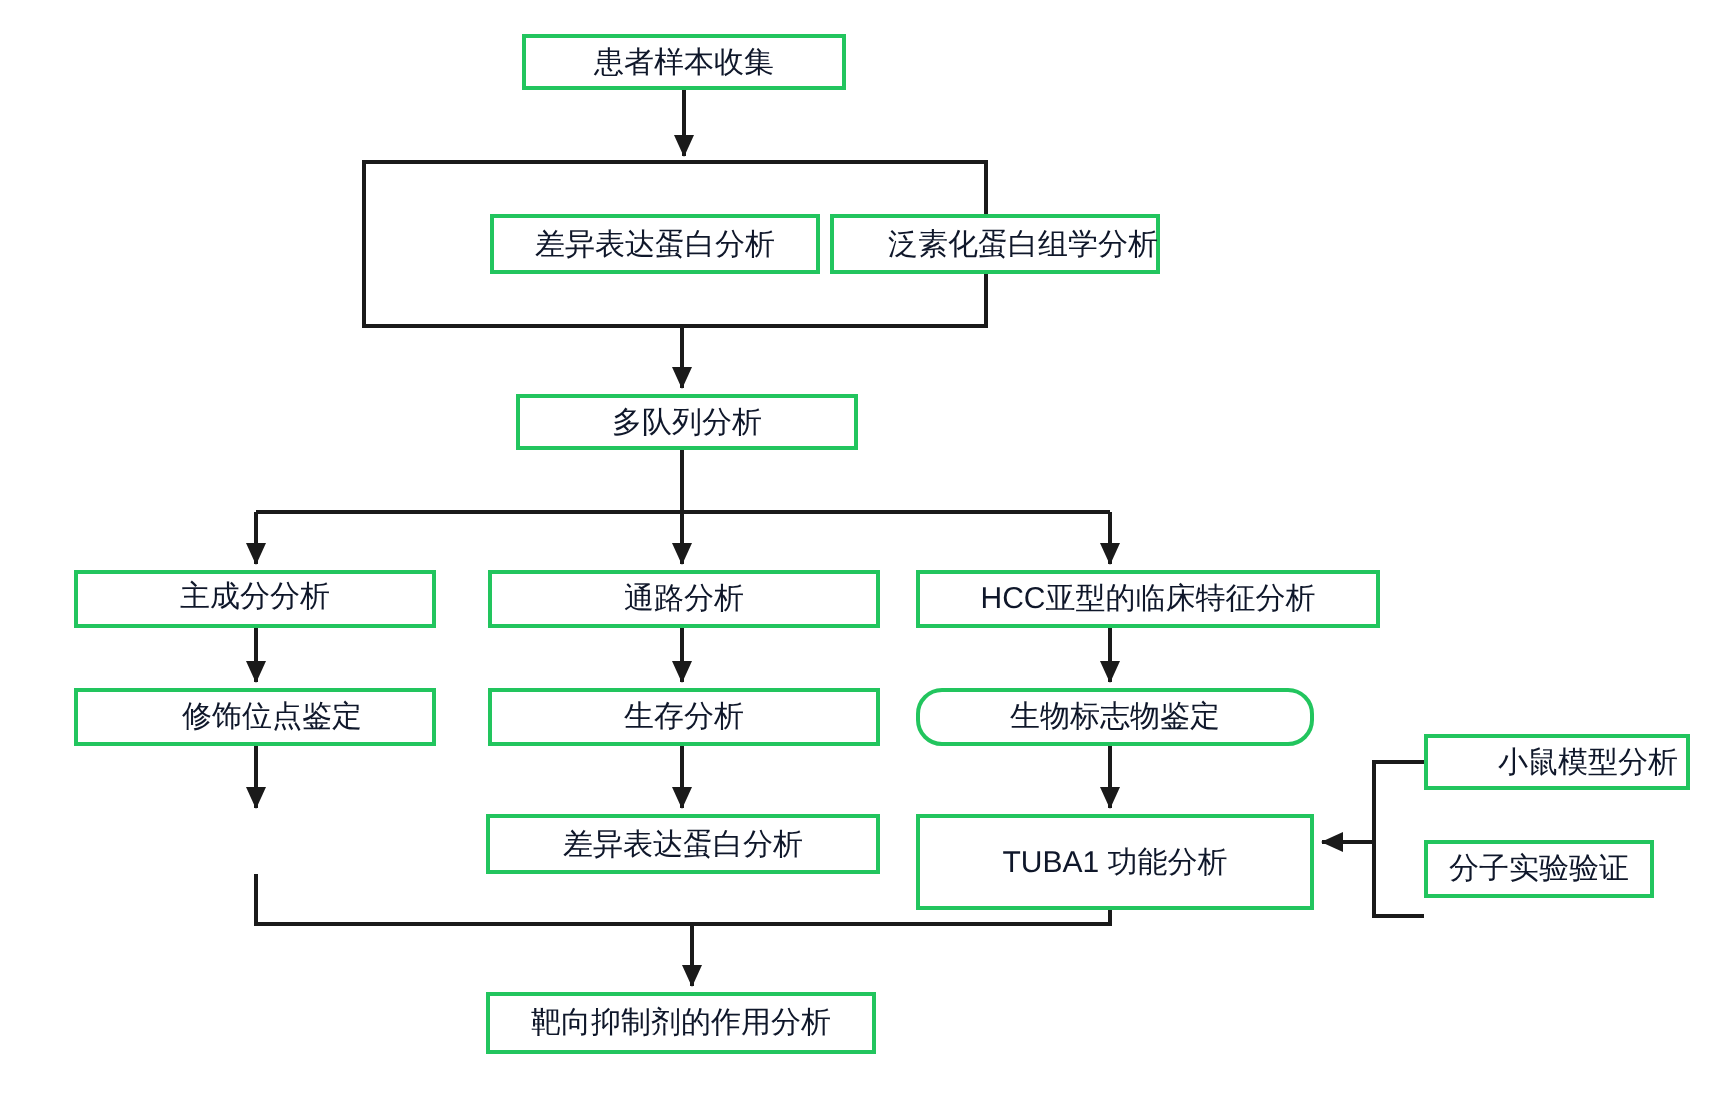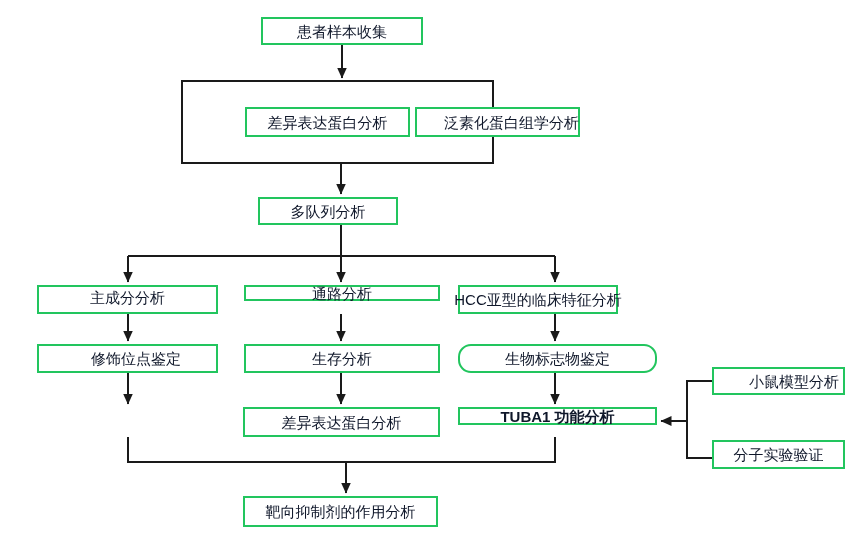--- a/index.html
+++ b/index.html
@@ -69,38 +69,38 @@
 
   <div class="group-rect" style="left:181px; top:80px; width:313px; height:84px;"></div>
 
   <div class="node" style="left:261px; top:17px; width:162px; height:28px;">患者样本收集</div>
 
 
   <div class="node" style="left:245px; top:107px; width:165px; height:30px;">差异表达蛋白分析</div>
 
   <div class="node" style="left:415px; top:107px; width:165px; height:30px;padding-left:28px;">泛素化蛋白组学分析</div>
 
-  <div class="node" style="left:258px; top:197px; width:140px; height:28px;text-align:right;">多队列分析</div>
+  <div class="node" style="left:258px; top:197px; width:171px; height:28px;text-align:right;">多队列分析</div>
 
   <div class="node" style="left:37px; top:285px; width:181px; height:29px;font-family:Liberation Mono, monospace;">主成分分析</div>
 
-  <div class="node" style="left:244px; top:285px; width:196px; height:16px;">通路分析</div>
+  <div class="node" style="left:244px; top:285px; width:196px; height:29px;">通路分析</div>
 
-  <div class="node" style="left:458px; top:285px; width:160px; height:29px;">HCC亚型的临床特征分析</div>
+  <div class="node" style="left:458px; top:285px; width:232px; height:29px;">HCC亚型的临床特征分析</div>
 
   <div class="node" style="left:37px; top:344px; width:181px; height:29px;padding-left:17px;">修饰位点鉴定</div>
 
   <div class="node" style="left:244px; top:344px; width:196px; height:29px;text-align:center;">生存分析</div>
 
   <div class="node" style="left:458px; top:344px; width:199px; height:29px;border-radius:13px;">生物标志物鉴定</div>
 
 
   <div class="node" style="left:243px; top:407px; width:197px; height:30px;">差异表达蛋白分析</div>
 
-  <div class="node" style="left:458px; top:407px; width:199px; height:18px;font-weight:bold;">TUBA1 功能分析</div>
+  <div class="node" style="left:458px; top:407px; width:199px; height:48px;">TUBA1 功能分析</div>
 
   <div class="node" style="left:712px; top:367px; width:133px; height:28px;padding-left:31px;">小鼠模型分析</div>
 
-  <div class="node" style="left:712px; top:440px; width:133px; height:29px;">分子实验验证</div>
+  <div class="node" style="left:712px; top:420px; width:115px; height:29px;">分子实验验证</div>
 
   <div class="node" style="left:243px; top:496px; width:195px; height:31px;">靶向抑制剂的作用分析</div>
 
 </div>
 
 </body></html>

